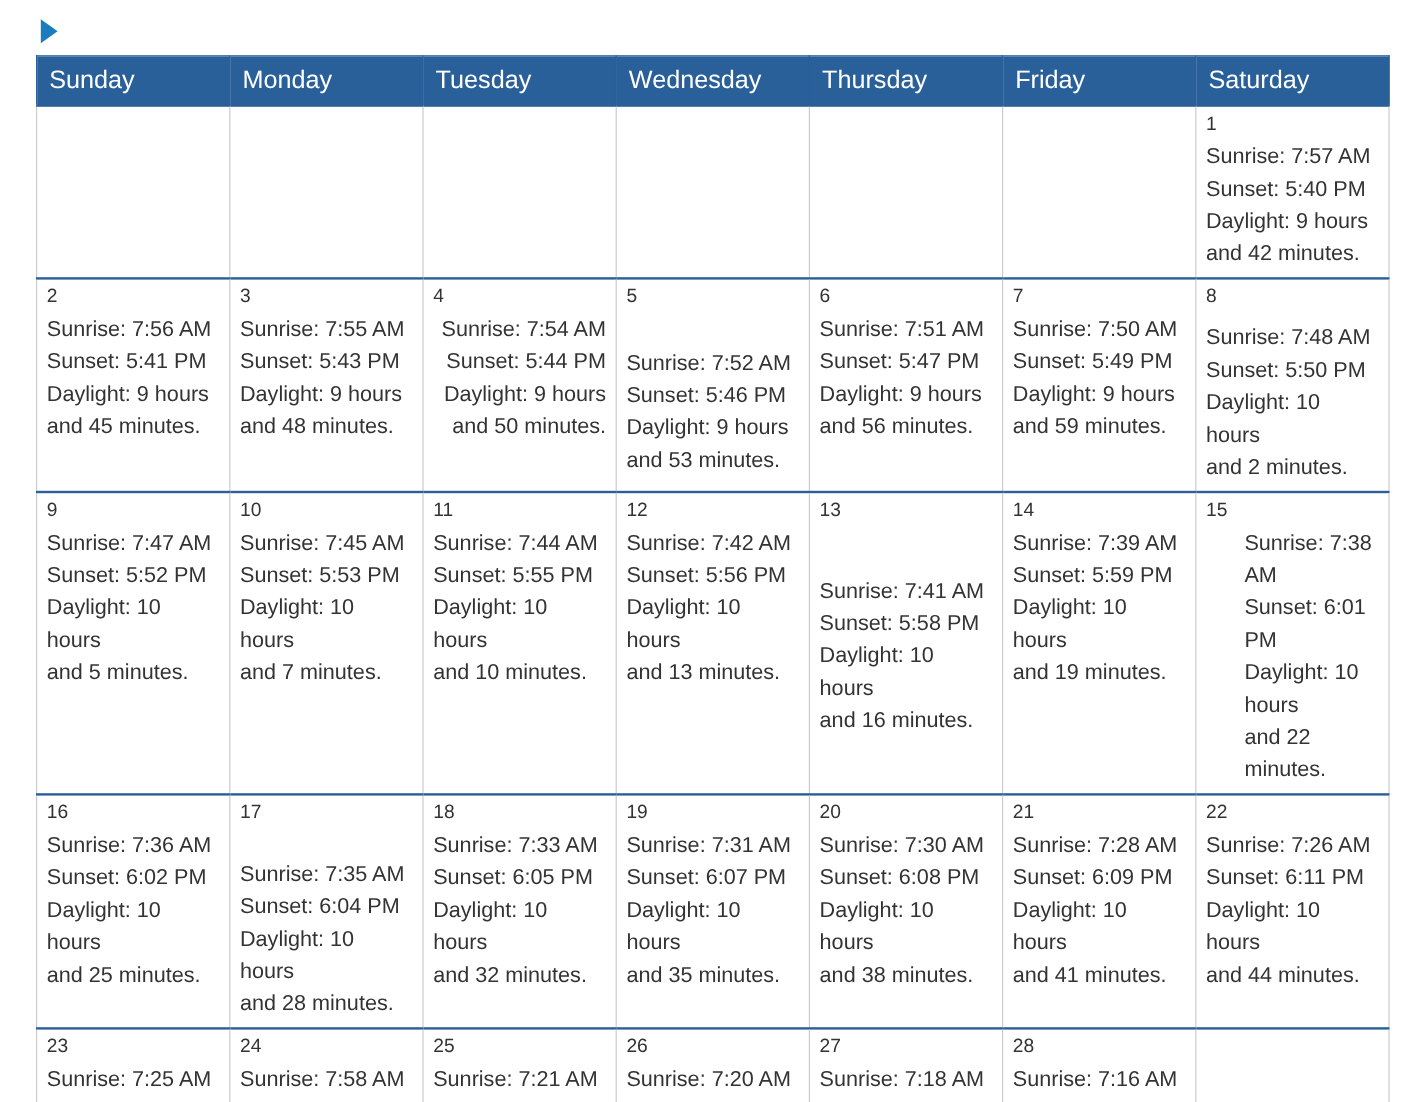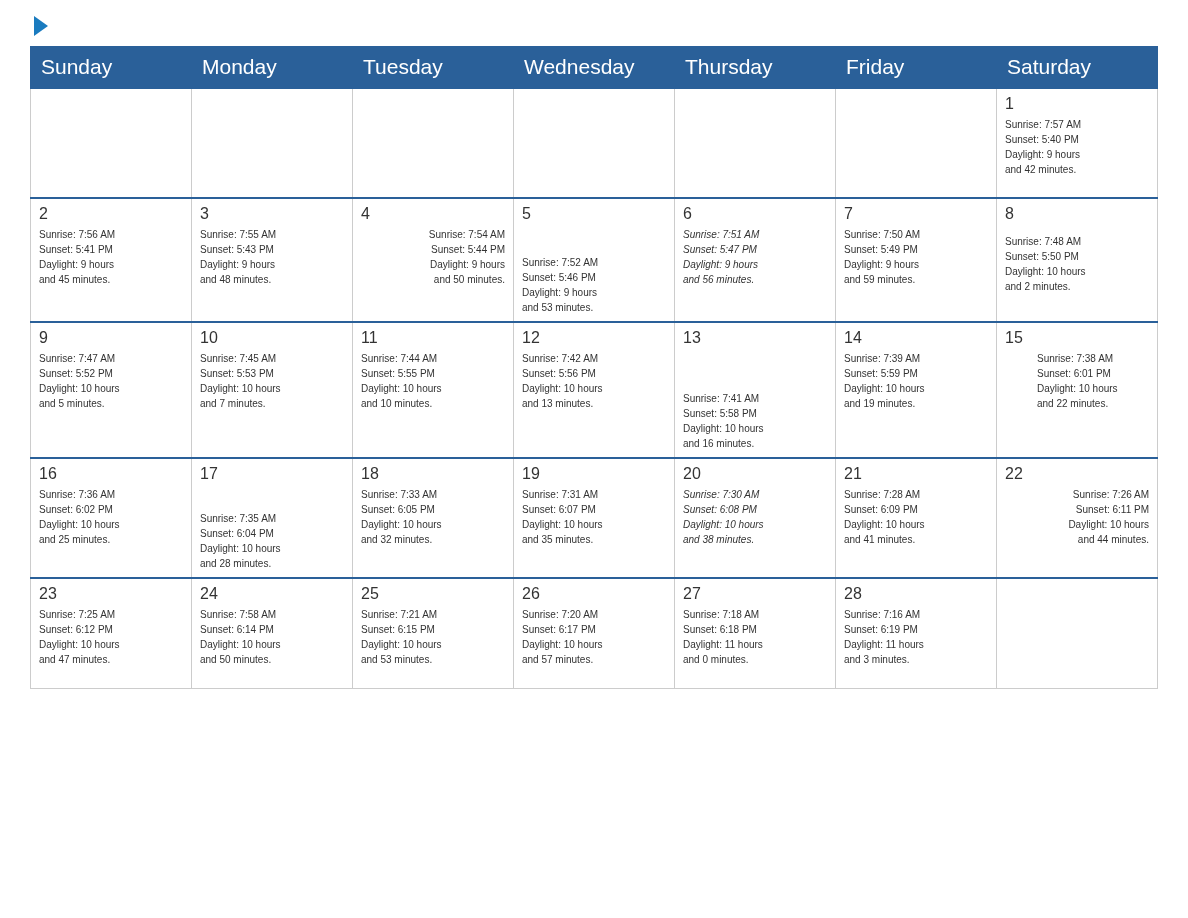--- a/index.html
+++ b/index.html
@@ -59,21 +59,21 @@
     .calendar tr td {
       border-top: 2px solid #2a6099;
     }
     .day-number {
       font-size: 16px;
       font-weight: normal;
       display: block;
       margin-bottom: 4px;
     }
     .day-info {
-      font-size: 10px;
+      font-size: 18px;
       color: #333;
       line-height: 1.5;
     }
     .empty-cell {
       background: #fff;
     }
     .logo-wrapper {
       display: flex;
       flex-direction: column;
       align-items: flex-start;
@@ -169,21 +169,21 @@
         </td>
         <td>
           <span class="day-number">5</span>
           <div class="day-info" style="white-space: pre-line; margin-top: 32px;">Sunrise: 7:52 AM
 Sunset: 5:46 PM
 Daylight: 9 hours
 and 53 minutes.</div>
         </td>
         <td>
           <span class="day-number">6</span>
-          <div class="day-info" style="white-space: pre-line; font-style: italic;">Sunrise: 7:51 AM
+          <div class="day-info" style="white-space: pre-line;">Sunrise: 7:51 AM
 Sunset: 5:47 PM
 Daylight: 9 hours
 and 56 minutes.</div>
         </td>
         <td>
           <span class="day-number">7</span>
           <div class="day-info" style="white-space: pre-line;">Sunrise: 7:50 AM
 Sunset: 5:49 PM
 Daylight: 9 hours
 and 59 minutes.</div>
@@ -271,35 +271,35 @@
         </td>
         <td>
           <span class="day-number">19</span>
           <div class="day-info" style="white-space: pre-line;">Sunrise: 7:31 AM
 Sunset: 6:07 PM
 Daylight: 10 hours
 and 35 minutes.</div>
         </td>
         <td>
           <span class="day-number">20</span>
-          <div class="day-info" style="white-space: pre-line; font-style: italic;">Sunrise: 7:30 AM
+          <div class="day-info" style="white-space: pre-line;">Sunrise: 7:30 AM
 Sunset: 6:08 PM
 Daylight: 10 hours
 and 38 minutes.</div>
         </td>
         <td>
           <span class="day-number">21</span>
           <div class="day-info" style="white-space: pre-line;">Sunrise: 7:28 AM
 Sunset: 6:09 PM
 Daylight: 10 hours
 and 41 minutes.</div>
         </td>
         <td>
           <span class="day-number">22</span>
-          <div class="day-info" style="white-space: pre-line; text-align: right;">Sunrise: 7:26 AM
+          <div class="day-info" style="white-space: pre-line;">Sunrise: 7:26 AM
 Sunset: 6:11 PM
 Daylight: 10 hours
 and 44 minutes.</div>
         </td>
       </tr>
       <tr>
         <td>
           <span class="day-number">23</span>
           <div class="day-info" style="white-space: pre-line;">Sunrise: 7:25 AM
 Sunset: 6:12 PM

